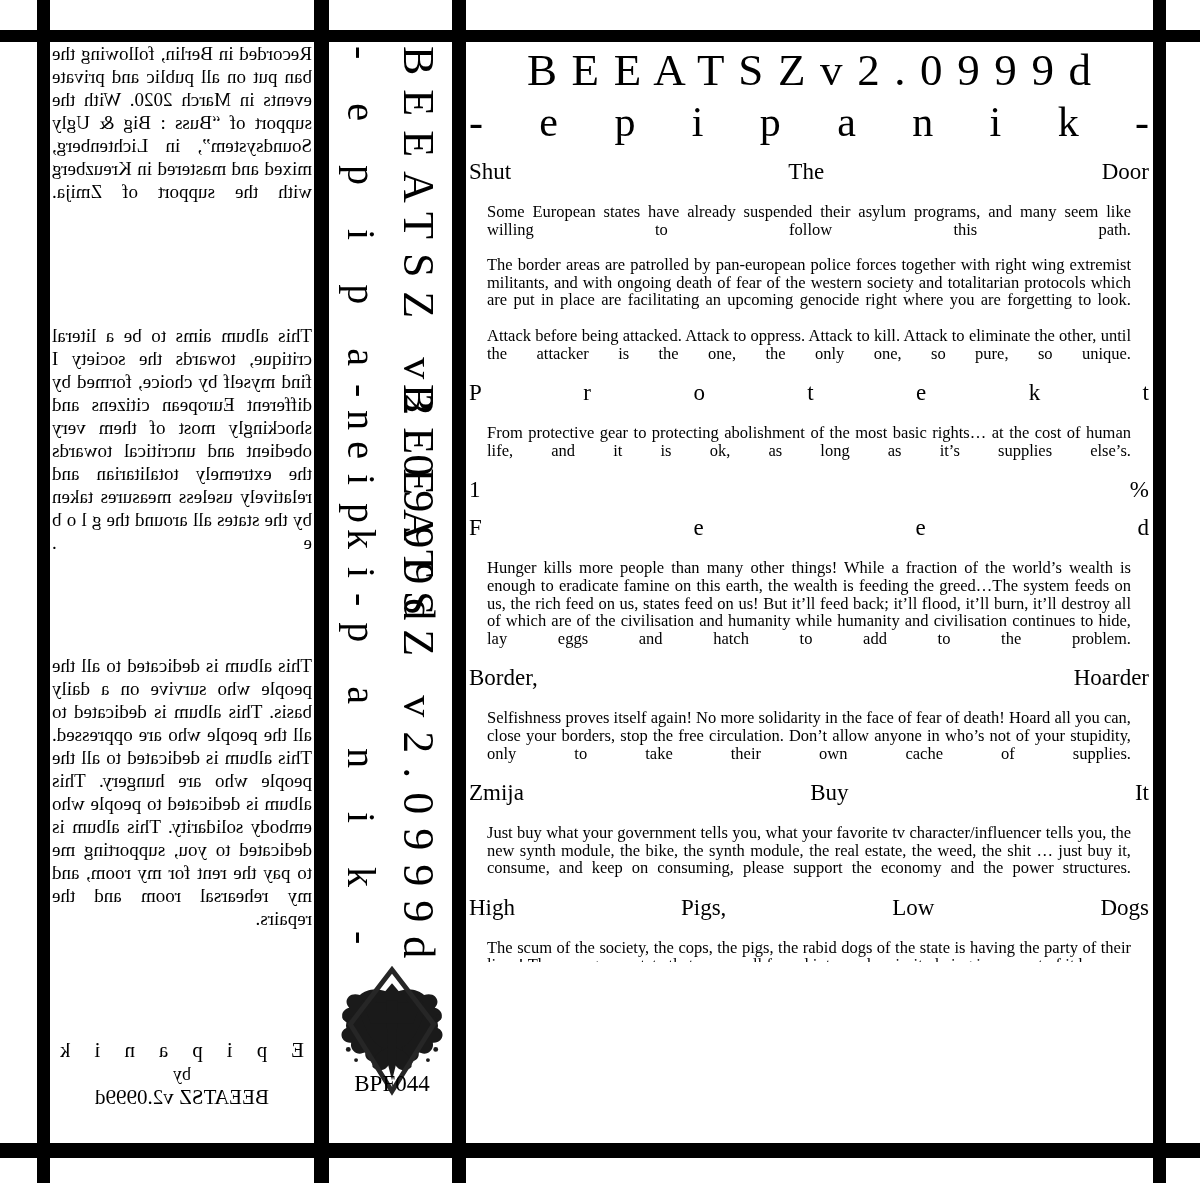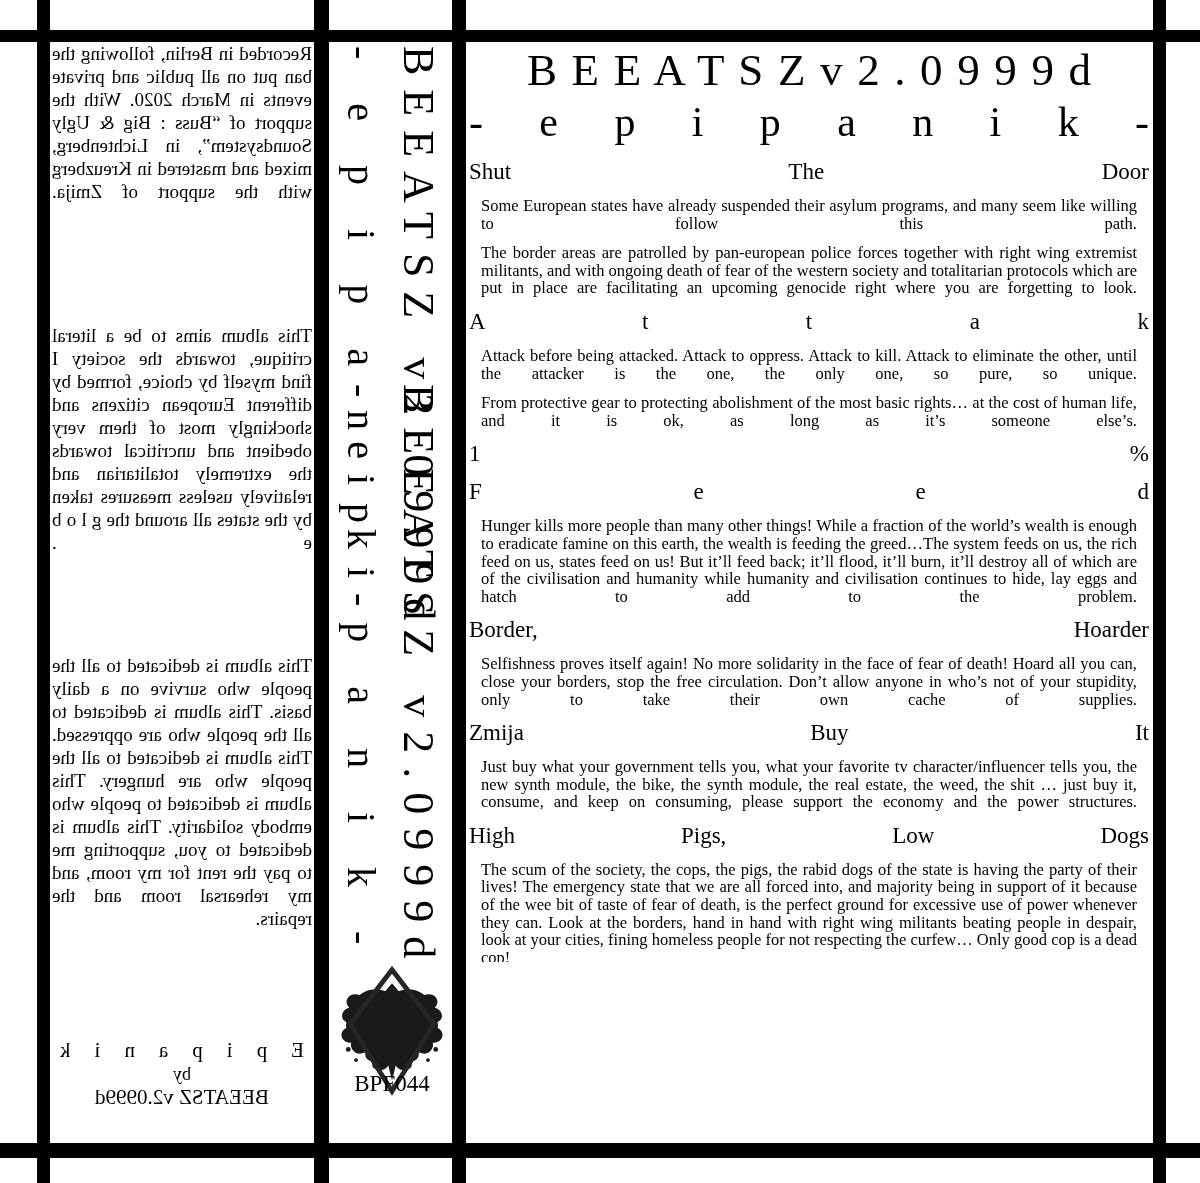--- a/index.html
+++ b/index.html
@@ -28,21 +28,21 @@
            font-size:23px;line-height:30px;}
 
   
   .main-panel{position:absolute;left:467px;top:42px;width:684px;height:920px;
               overflow:hidden;padding:0 2px;box-sizing:border-box;}
   .main-title{margin:2px 0 0;font-weight:normal;font-size:45px;line-height:53px;
               padding:0 58px;text-align:justify;text-align-last:justify;}
   .main-sub{font-size:42px;line-height:50px;text-align:justify;text-align-last:justify;}
   .track{margin-top:9px;}
   .t-title{font-size:23px;line-height:26px;text-align:justify;text-align-last:justify;margin-top:12px;}
-  .t-body{margin:12px;font-size:16.5px;line-height:17.6px;text-align:justify;text-align-last:justify;}
+  .t-body{margin:18px;font-size:16.5px;line-height:17.6px;text-align:justify;text-align-last:justify;}
   .t-sub{font-size:23px;line-height:19px;text-align:justify;text-align-last:justify;}
 </style>
 </head>
 <body>
 
 <div class="page">
 
   <div class="vline" style="left:37px;width:13px;"></div>
   <div class="vline" style="left:314px;width:15px;"></div>
   <div class="vline" style="left:452px;width:14px;"></div>
@@ -97,26 +97,26 @@
     <h1 class="main-title">B E E A T S Z v 2 . 0 9 9 9 d</h1>
     <div class="main-sub">- e p i p a n i k -</div>
 
     <div class="track">
       <div class="t-title">Shut The Door</div>
       <p class="t-body">Some European states have already suspended their asylum programs, and many seem like willing to follow this path.</p>
       <p class="t-body">The border areas are patrolled by pan-european police forces together with right wing extremist militants, and with ongoing death of fear of the western society and totalitarian protocols which are put in place are facilitating an upcoming genocide right where you are forgetting to look.</p>
     </div>
 
     <div class="track">
-      <div class="t-title">A t t a k</div>
       <p class="t-body">Attack before being attacked. Attack to oppress. Attack to kill. Attack to eliminate the other, until the attacker is the one, the only one, so pure, so unique.</p>
     </div>
 
     <div class="track">
-      <p class="t-body">From protective gear to protecting abolishment of the most basic rights… at the cost of human life, and it is ok, as long as it’s someone else’s.</p>
+      <div class="t-title">P r o t e k t</div>
+      <p class="t-body">From protective gear to protecting abolishment of the most basic rights… at the cost of human life, and it is ok, as long as it’s supplies else’s.</p>
     </div>
 
     <div class="track">
       <div class="t-title">1 %</div>
     </div>
 
     <div class="track">
       <div class="t-title">F e e d</div>
       <p class="t-body">Hunger kills more people than many other things! While a fraction of the world’s wealth is enough to eradicate famine on this earth, the wealth is feeding the greed…The system feeds on us, the rich feed on us, states feed on us! But it’ll feed back; it’ll flood, it’ll burn, it’ll destroy all of which are of the civilisation and humanity while humanity and civilisation continues to hide, lay eggs and hatch to add to the problem.</p>
     </div>

